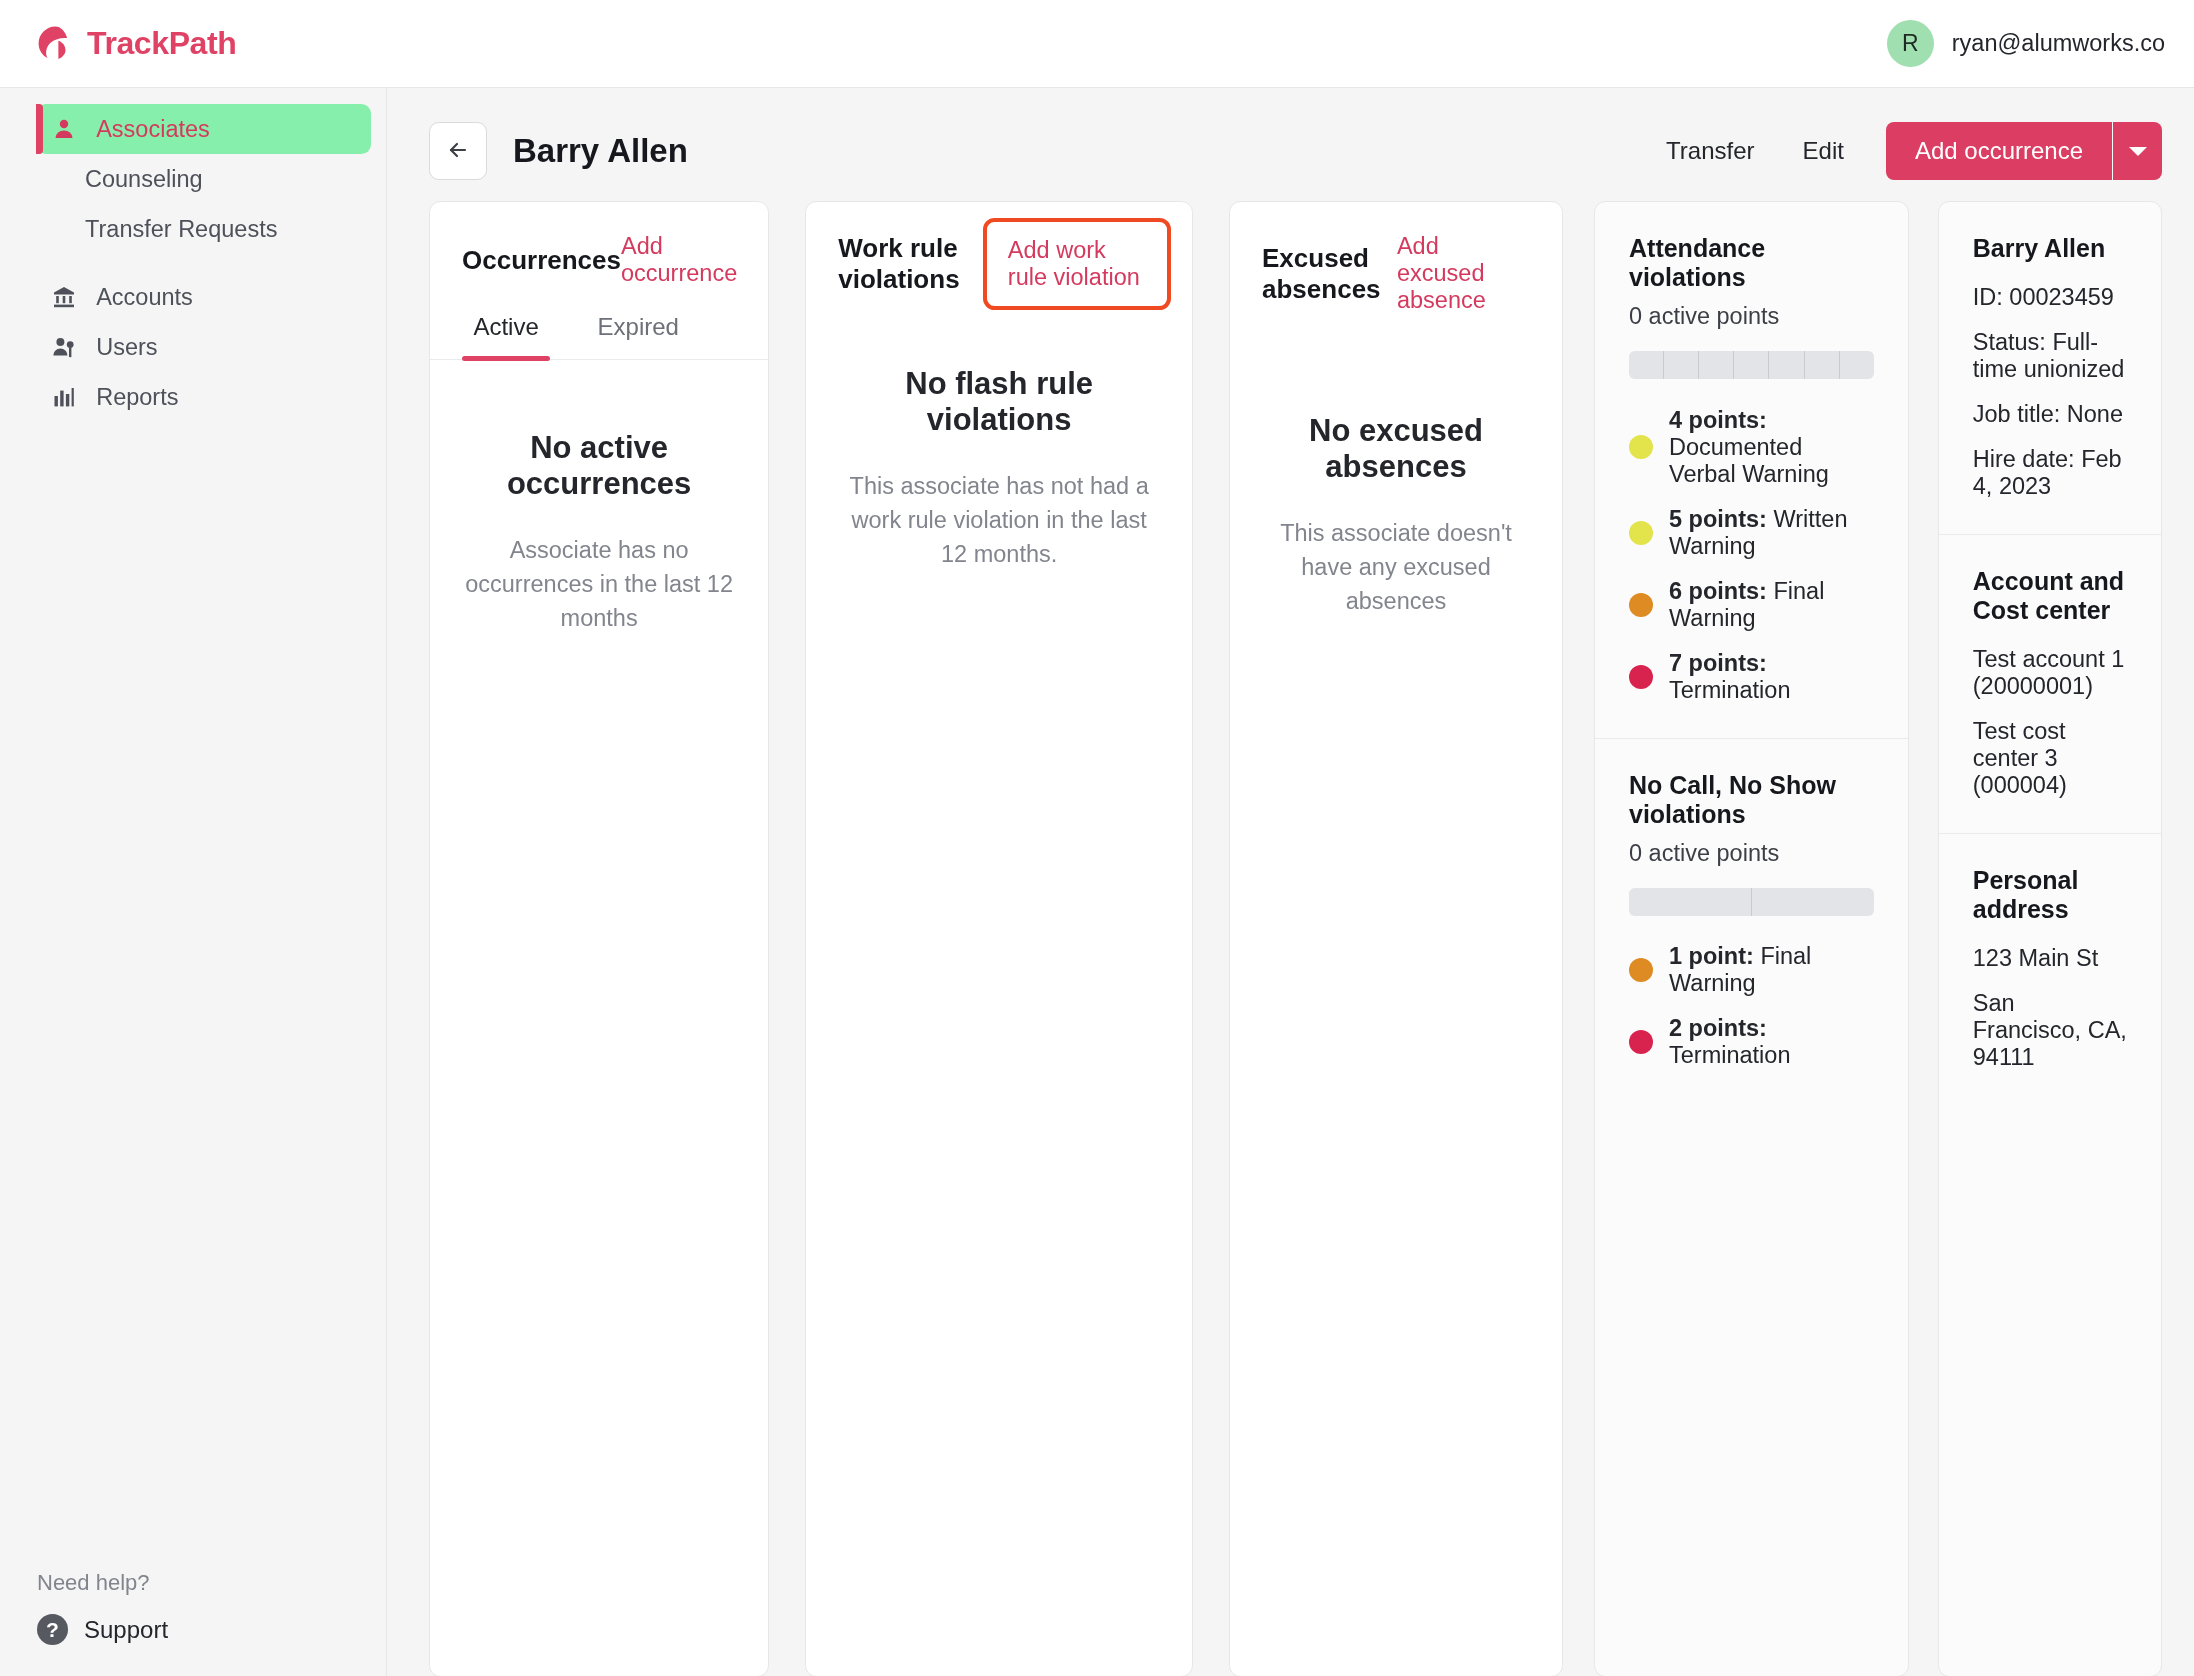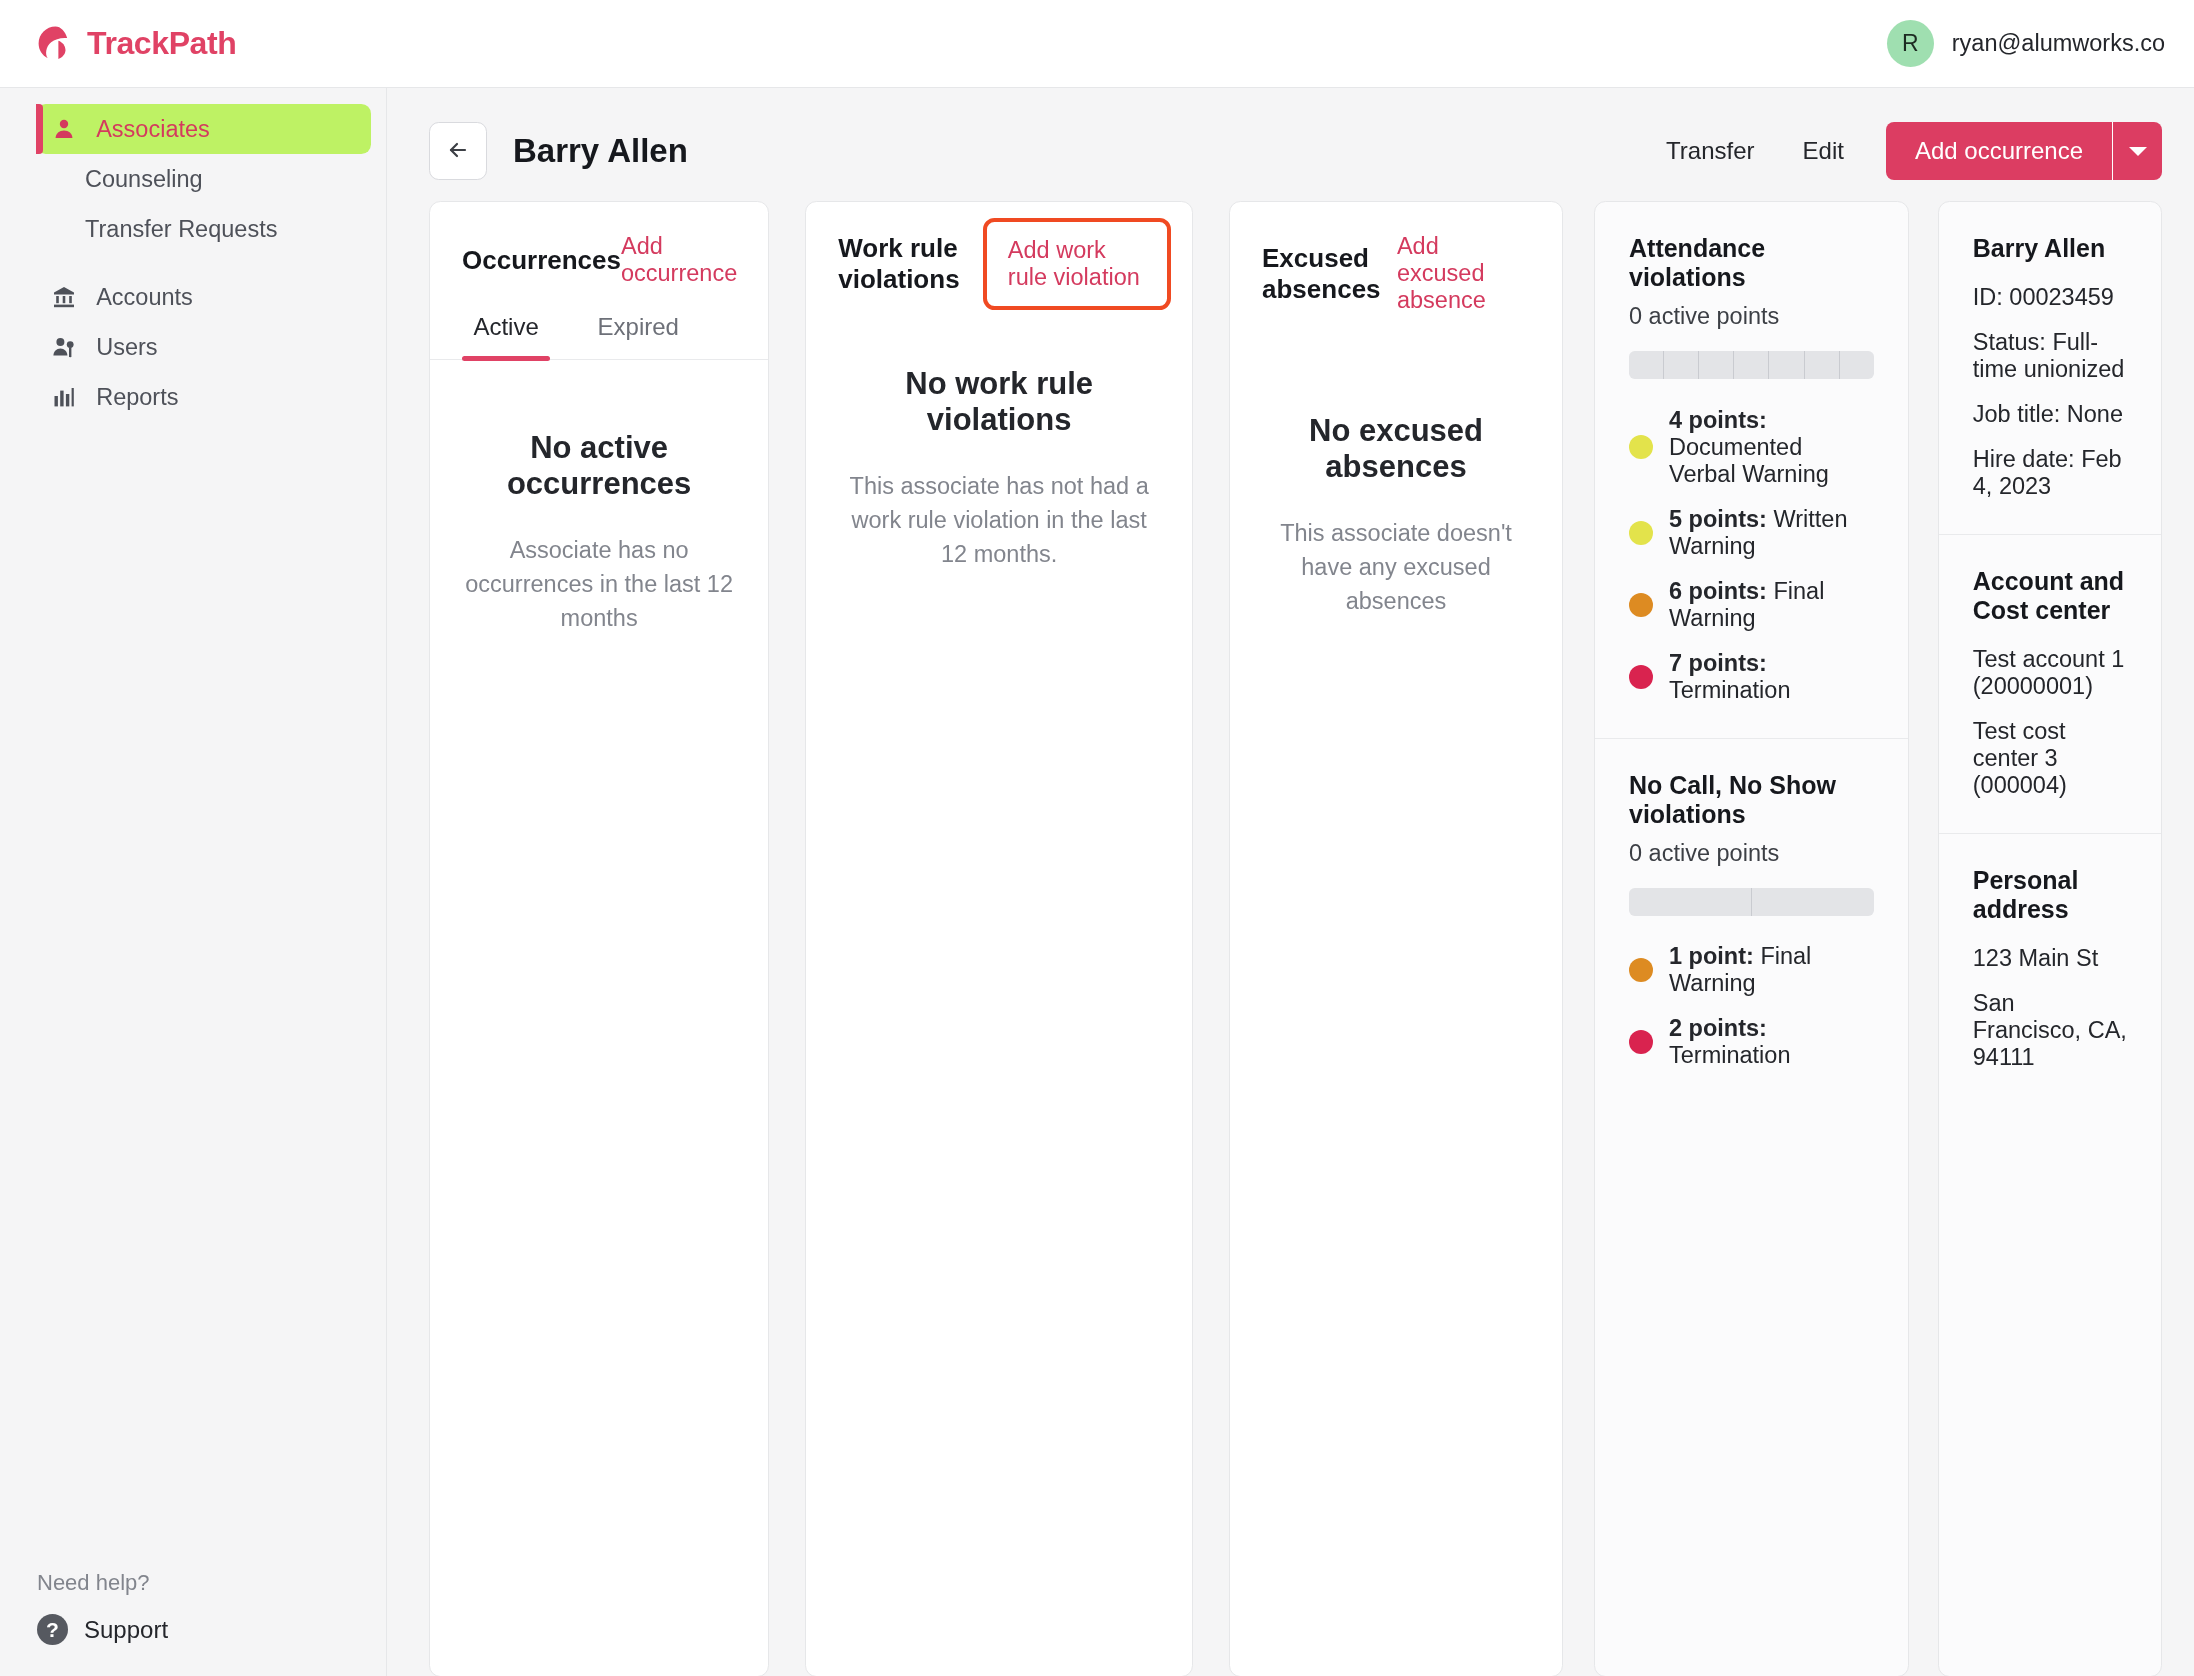--- a/index.html
+++ b/index.html
@@ -46,21 +46,21 @@
   }
   .nav-list { display: flex; flex-direction: column; }
   .nav-item {
     display: flex; align-items: center; gap: 18px;
     height: 50px; margin: 0 14.6px 0 36px;
     padding: 0 14.6px; border-radius: 9.7px;
     font-size: 23.5px; color: #4e5159;
     position: relative;
   }
   .nav-item.sub { padding-left: 49px; text-align: center; }
-  .nav-item.active { background: #bef264; color: #d43a5e; }
+  .nav-item.active { background: #86efac; color: #d43a5e; }
   .nav-item.active .nav-icon svg { fill: #d43a5e; }
   .active-marker {
     position: absolute; left: 0; top: 0;
     width: 7.3px; height: 50px; border-radius: 0 4px 4px 0;
     background: #e04265;
   }
   .nav-icon { width: 27.6px; height: 27.6px; display: flex; align-items: center; justify-content: center; }
   .nav-icon svg { fill: #4e5159; }
   .nav-group-gap { height: 18px; }
 
@@ -302,21 +302,21 @@
               <div class="empty-sub">Associate has no occurrences in the last 12 months</div>
             </div>
           </div>
 
           <div class="card">
             <div class="card-head">
               <div class="card-title">Work rule violations</div>
               <a class="card-link card-link-highlight">Add work rule violation</a>
             </div>
             <div class="empty-state" style="padding-top:45px">
-              <div class="empty-title">No work rule violations</div>
+              <div class="empty-title">No flash rule violations</div>
               <div class="empty-sub">This associate has not had a work rule violation in the last 12 months.</div>
             </div>
           </div>
 
           <div class="card">
             <div class="card-head">
               <div class="card-title">Excused absences</div>
               <a class="card-link">Add excused absence</a>
             </div>
             <div class="empty-state" style="padding-top:73px">

